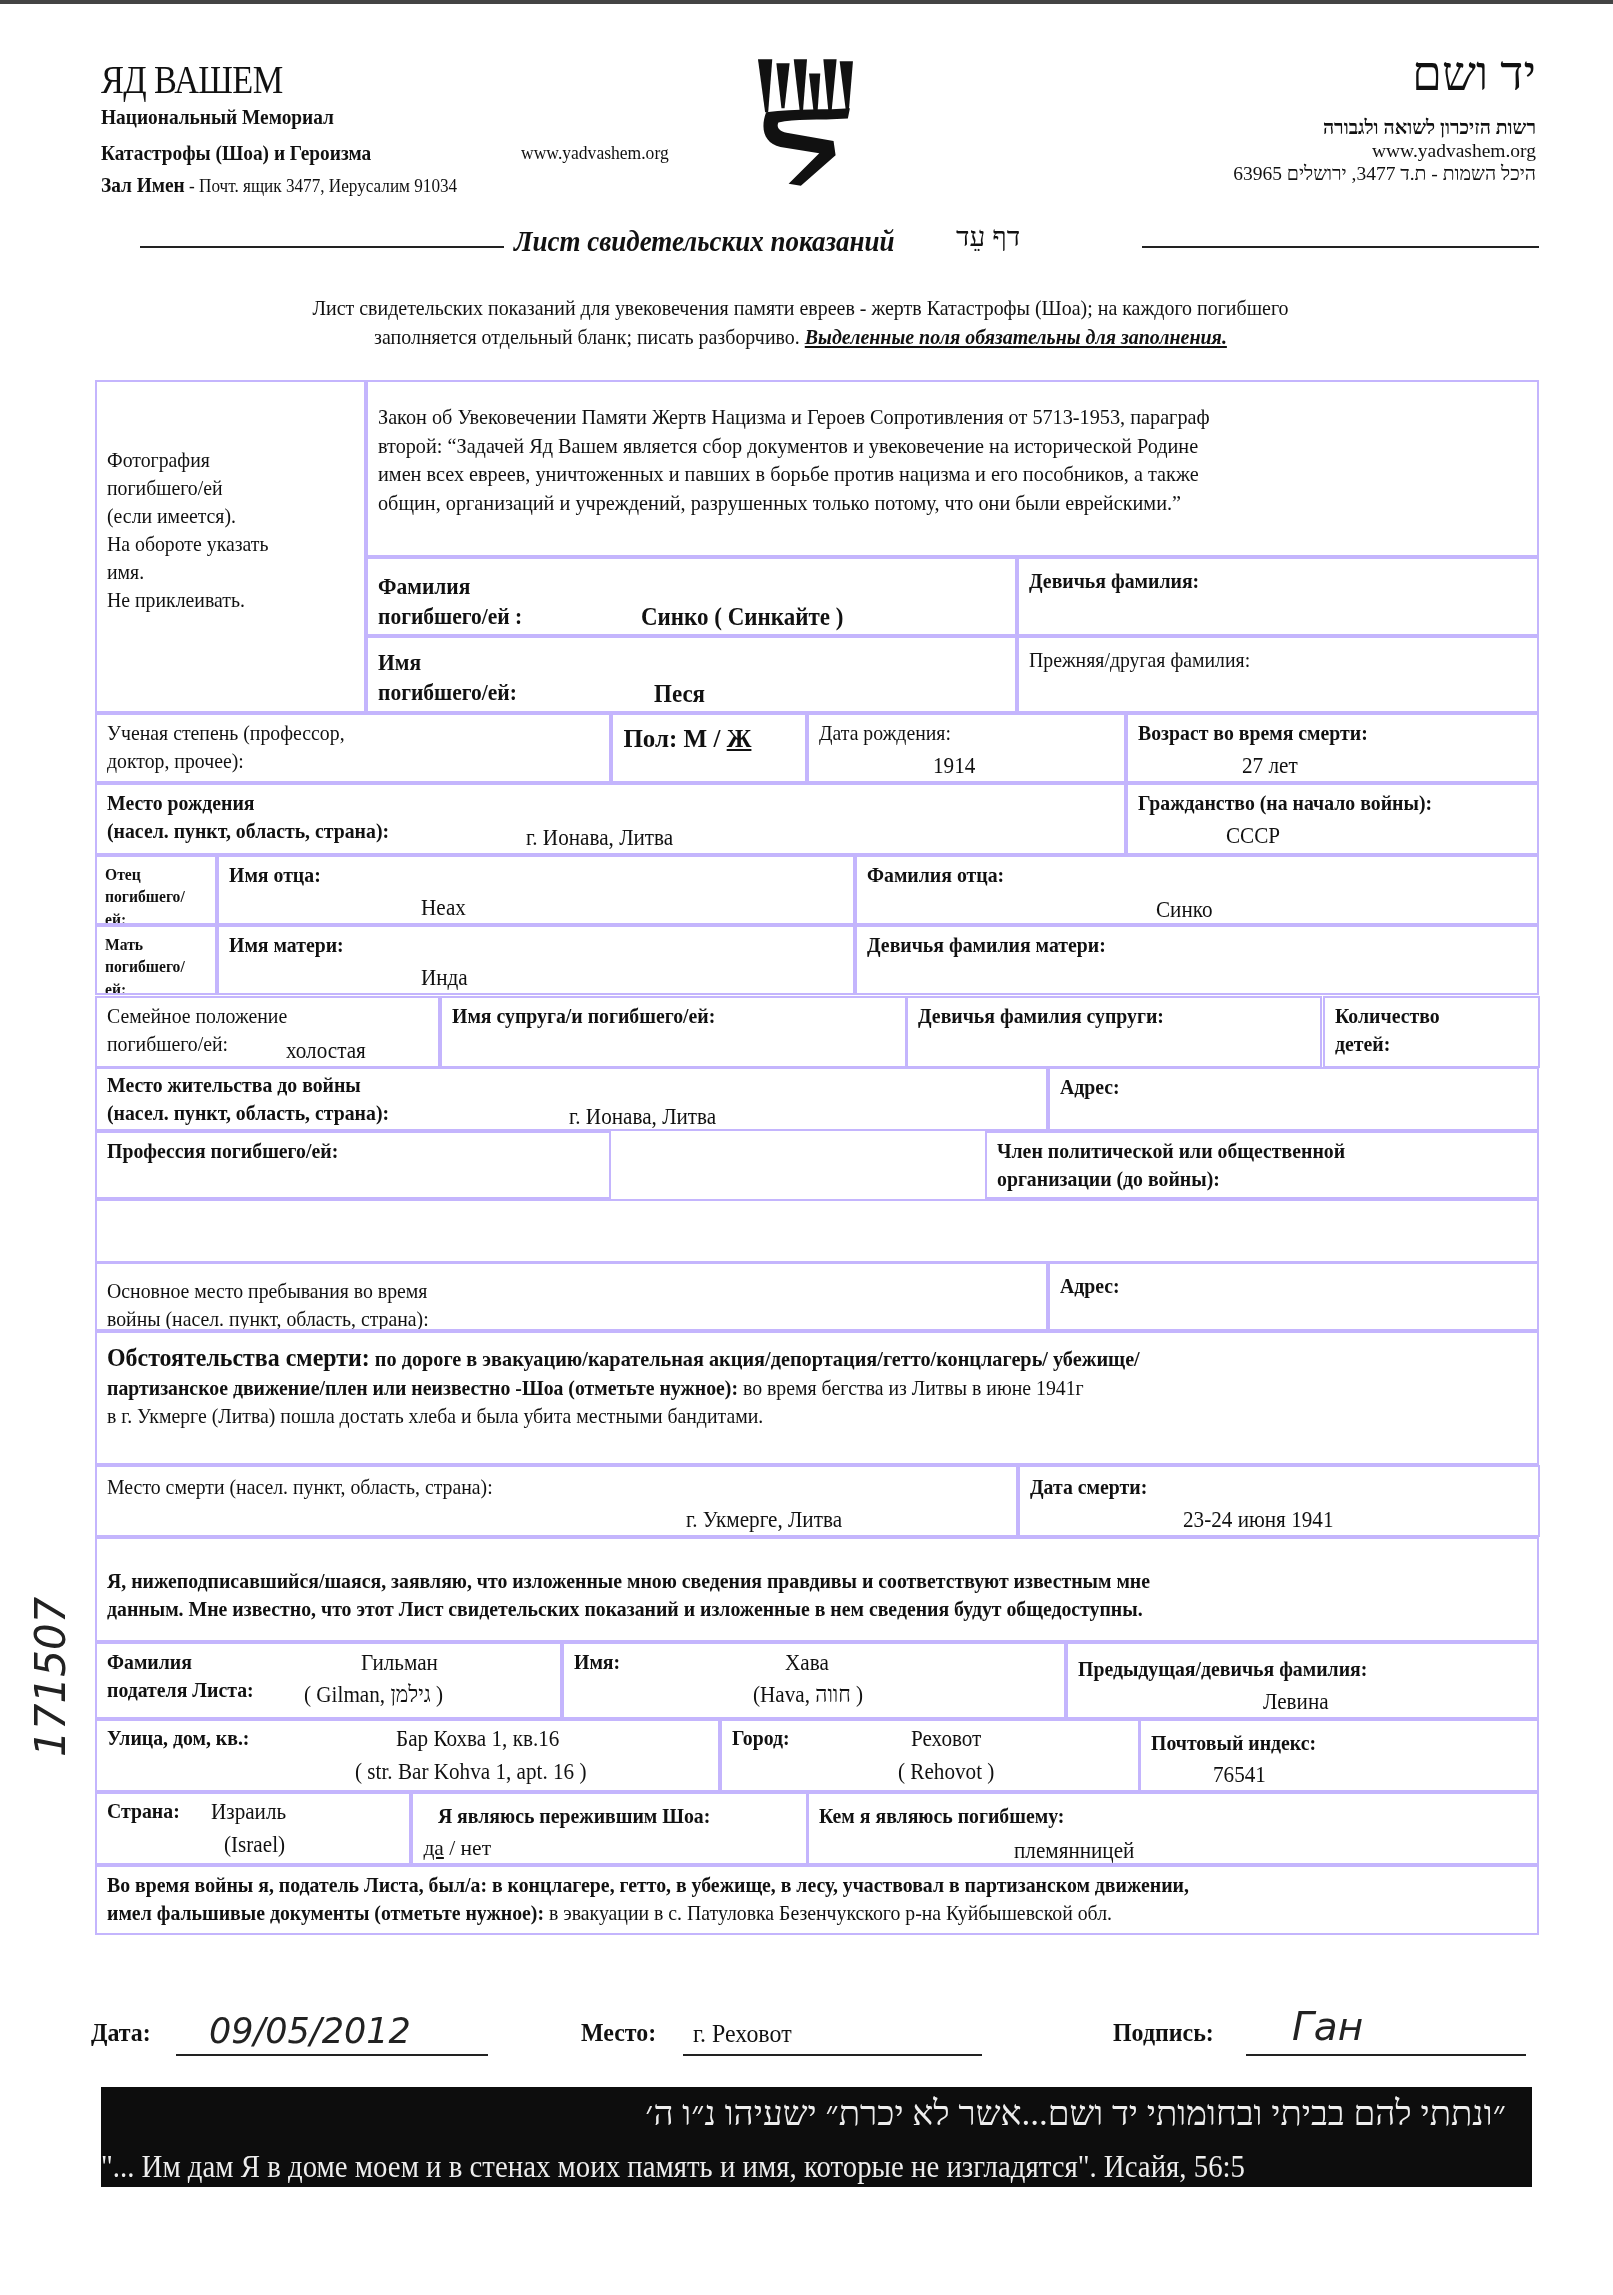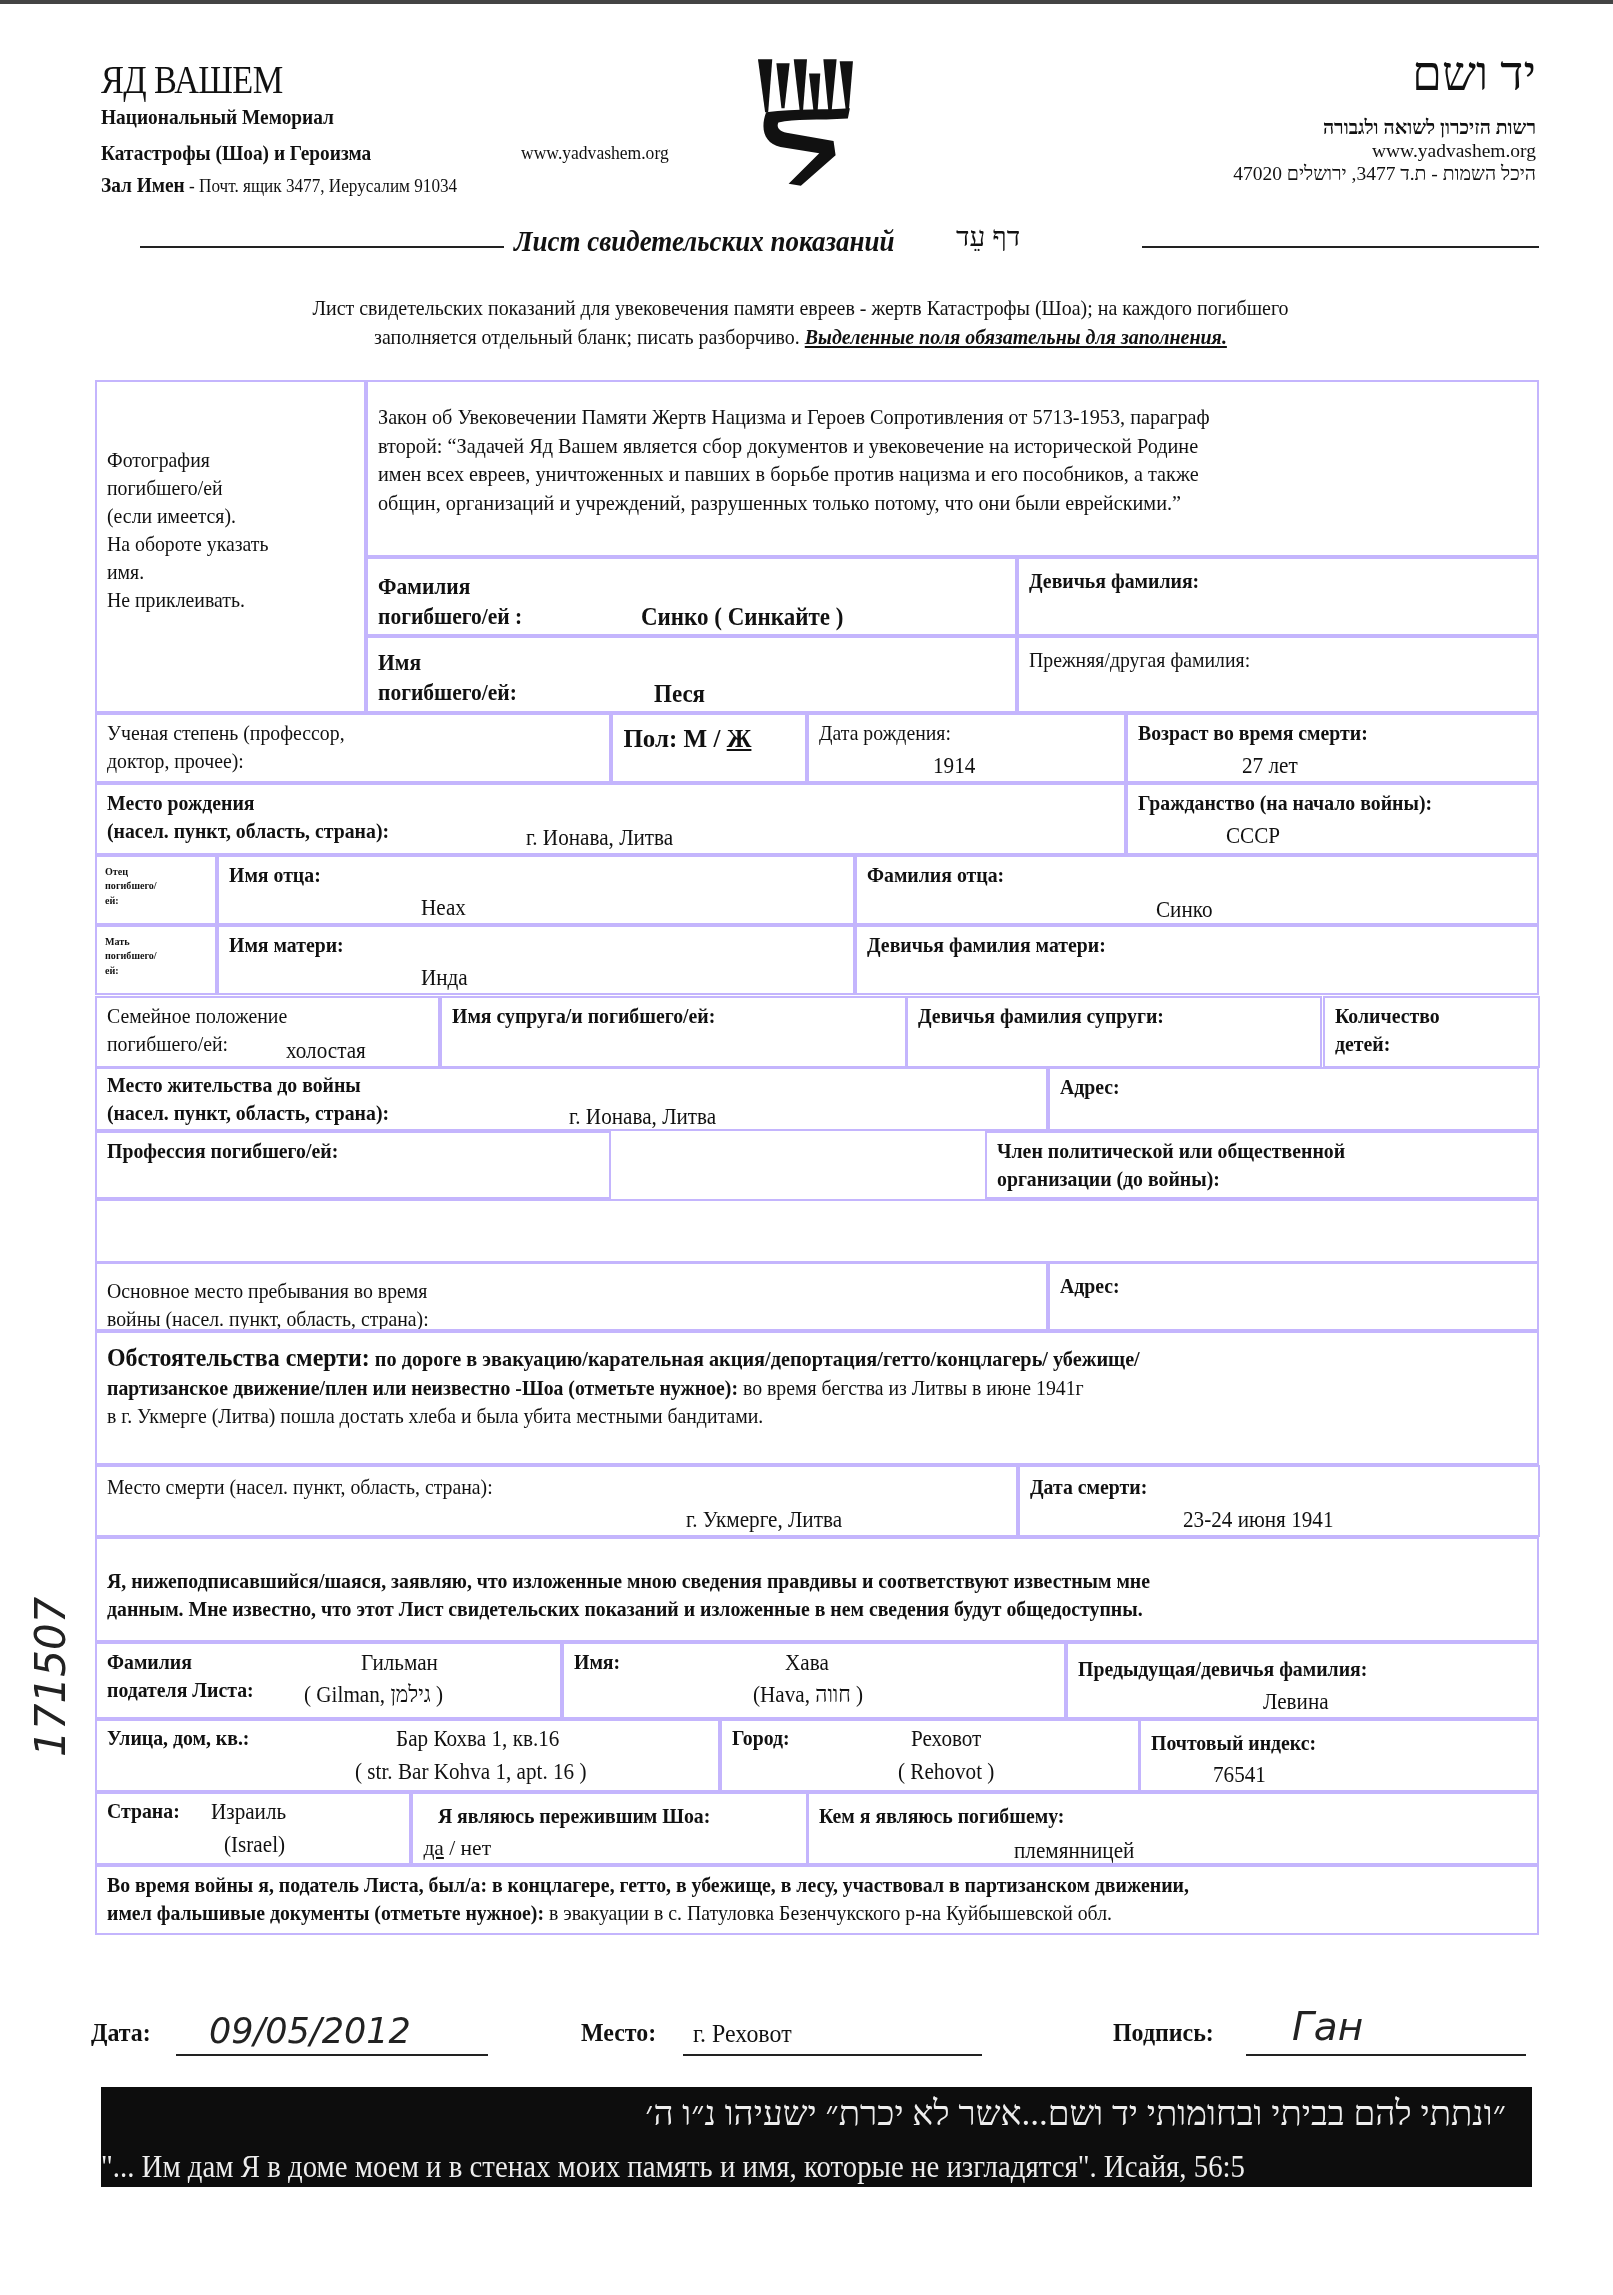--- a/index.html
+++ b/index.html
@@ -18,21 +18,21 @@
   .sheet-title { left:514px; top:224px; font-size:30px; font-style:italic; font-weight:bold; transform:scaleX(0.9); transform-origin:left top; white-space:nowrap; }
   .sheet-he { left:956px; top:221px; font-size:28px; direction:rtl; }
   .rule { height:2px; background:#222; }
   .intro { left:98px; width:1405px; text-align:center; font-size:21px; transform:scaleX(0.95); transform-origin:center top; white-space:nowrap; }
   .intro .req { font-style:italic; font-weight:bold; text-decoration:underline; }
   
   .form { left:96px; top:381px; width:1444px; height:1627px; }
   .cell { position:absolute; border:2px solid #c4b5fd; box-sizing:border-box; margin:-1px; padding:9px 10.4px; font-size:21.5px; line-height:1.3; overflow:hidden; }
   .lbl { display:block; white-space:nowrap; transform:scaleX(0.92); transform-origin:left top; }
   .val { position:absolute; font-size:23px; white-space:nowrap; transform:scaleX(0.92); transform-origin:left top; }
-  .small { font-size:11px; line-height:1.35; }
+  .small { font-size:17px; line-height:1.35; }
   .bigb { font-size:26px; font-weight:bold; }
   
   .foot-lbl { font-size:26px; transform:scaleX(0.92); transform-origin:left top; white-space:nowrap; }
   .uline { border-bottom:2px solid #222; }
   .hand { font-family:"DejaVu Sans", sans-serif; font-style:italic; font-size:35px; color:#222; }
   .band { left:101px; top:2087px; width:1431px; height:100px; background:#0d0d0d; color:#eee; }
   .band-he { position:absolute; right:26px; top:6.5px; font-size:35px; direction:rtl; white-space:nowrap; }
   .band-ru { position:absolute; left:0; top:62px; font-size:31px; white-space:nowrap; transform:scaleX(0.93); transform-origin:left top; }
   .margin-note { left:26px; top:1555px; font-size:42px; font-style:italic; transform:rotate(-90deg); transform-origin:left top; color:#222; font-family:"DejaVu Sans", sans-serif; }
   .uline-text { text-decoration:underline; }
@@ -55,21 +55,21 @@
   <polygon points="37,10 50,10 46,62 43,62" fill="#111"></polygon>
   <polygon points="52,24 63,24 60,66 57,66" fill="#111"></polygon>
   <polygon points="66,10 79,10 74,62 71,62" fill="#111"></polygon>
   <polygon points="82,12 95,12 91,60 88,60" fill="#111"></polygon>
   <path d="M10,62 C40,58 70,60 92,58 L90,68 C60,70 38,68 22,72 C20,76 22,80 30,82 L76,90 L78,104 L44,134 L32,132 L62,102 L24,96 C8,92 4,78 10,62 Z" fill="#111"></path>
 </svg>
 
 <div class="abs he-title">יד ושם</div>
 <div class="abs he-line b" style="top:117px">רשות הזיכרון לשואה ולגבורה</div>
 <div class="abs he-line" style="top:140px; direction:ltr">www.yadvashem.org</div>
-<div class="abs he-line" style="top:163px">היכל השמות - ת.ד 3477, ירושלים 47020</div>
+<div class="abs he-line" style="top:163px">היכל השמות - ת.ד 3477, ירושלים 63965</div>
 
 <div class="abs rule" style="left:140px; top:246px; width:364px"></div>
 <div class="abs sheet-title">Лист свидетельских показаний</div>
 <div class="abs sheet-he">דף עֵד</div>
 <div class="abs rule" style="left:1142px; top:246px; width:397px"></div>
 
 <div class="abs intro" style="top:296px">Лист свидетельских показаний для увековечения памяти евреев - жертв Катастрофы (Шоа); на каждого погибшего</div>
 <div class="abs intro" style="top:325px"><span>заполняется отдельный бланк; писать разборчиво.</span> <span class="req">Выделенные поля обязательны для заполнения.</span></div>
 
 <div class="abs form">

